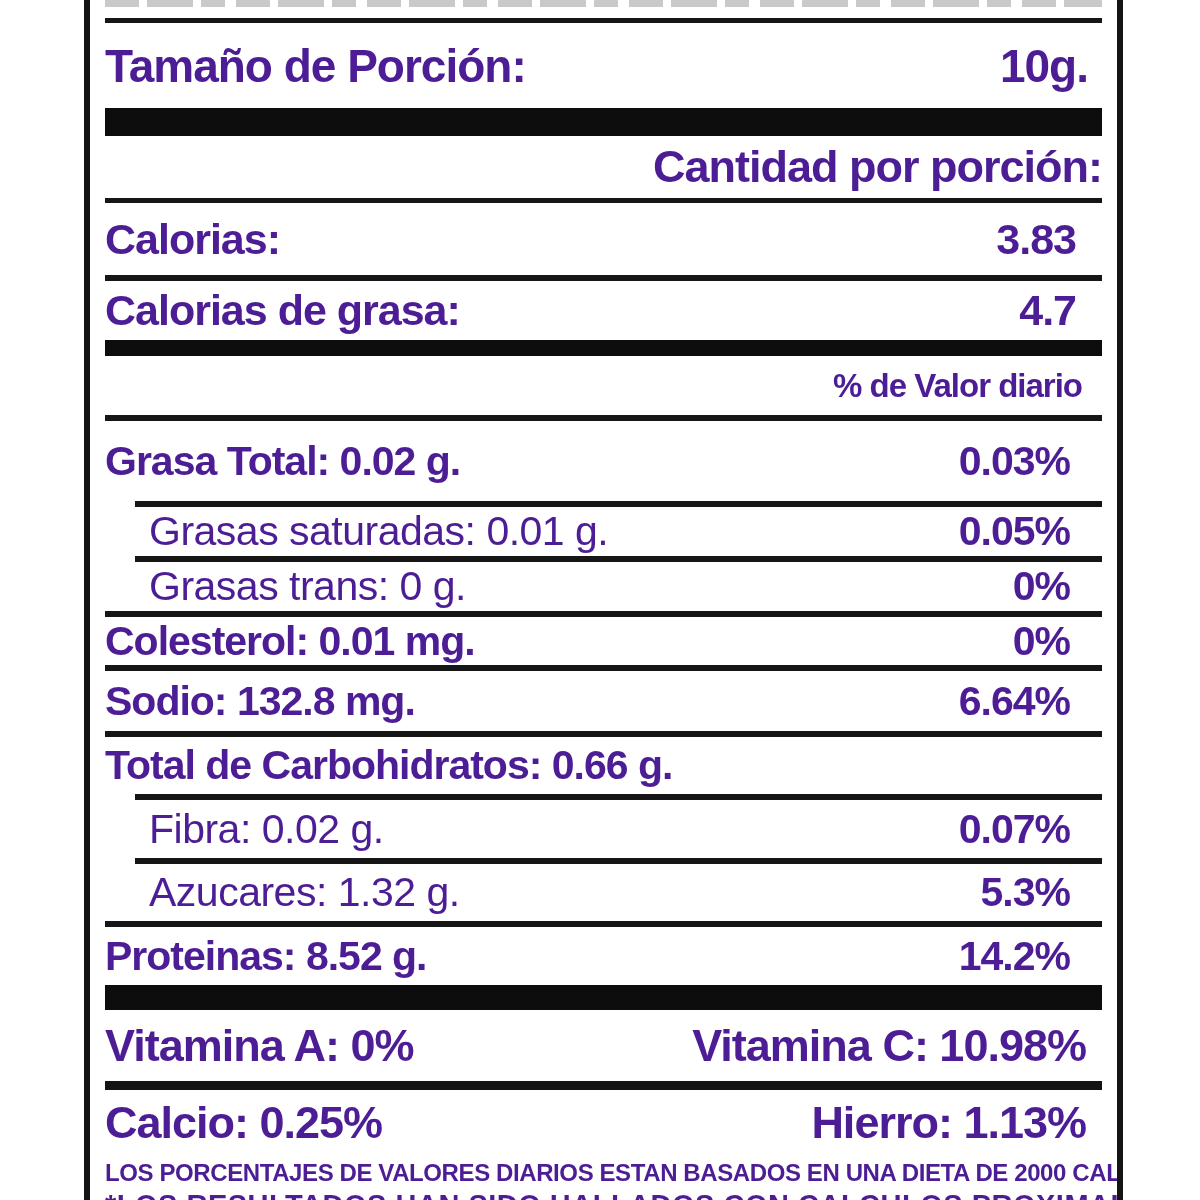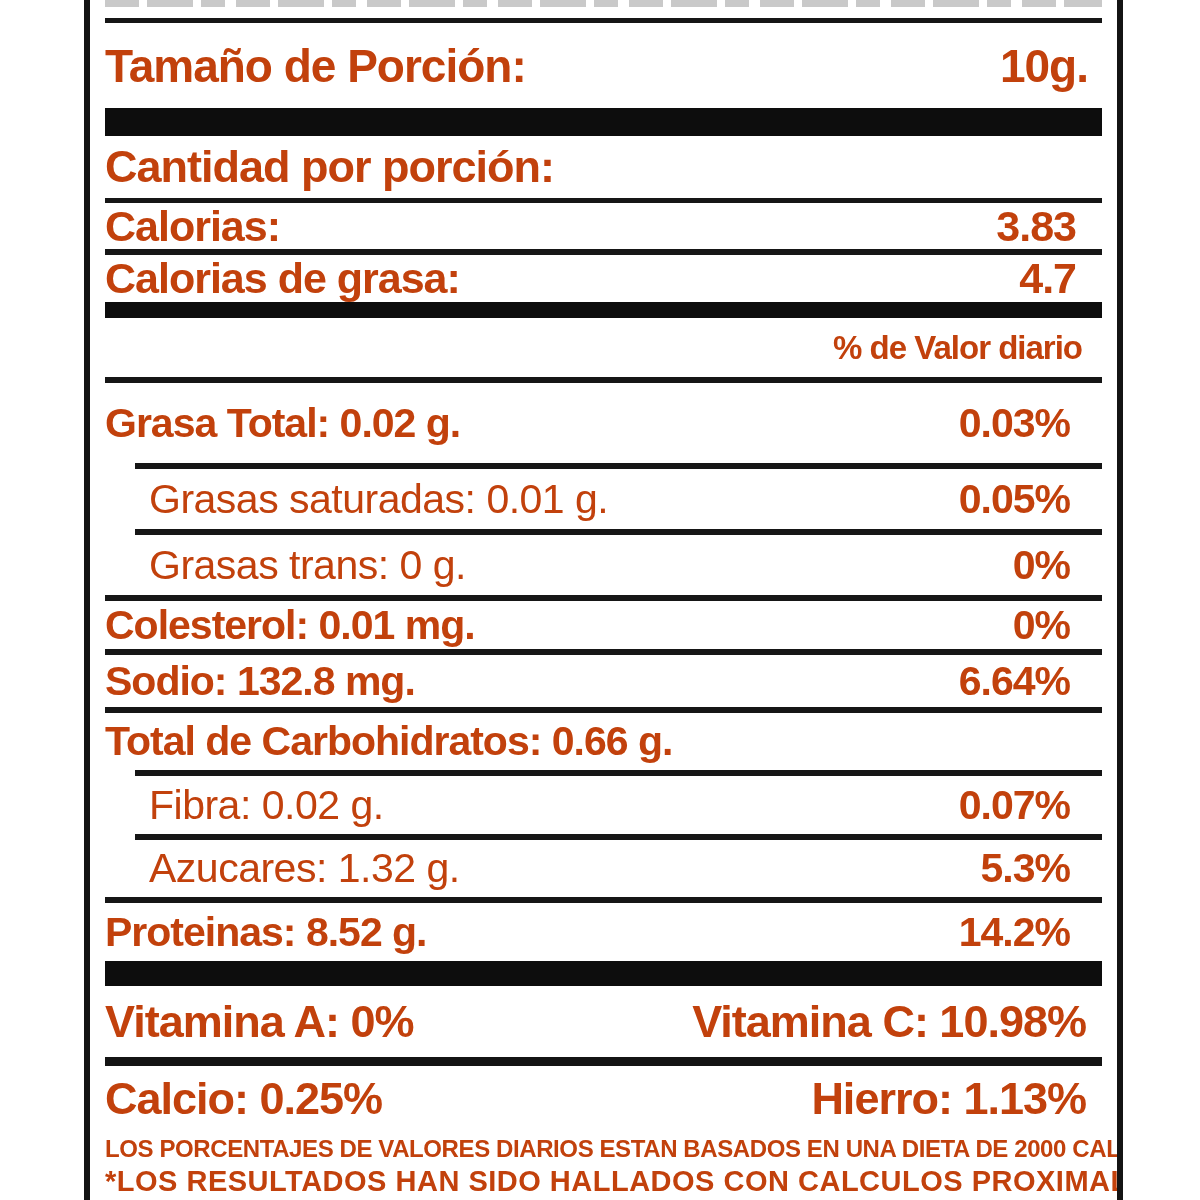--- a/index.html
+++ b/index.html
@@ -1,18 +1,18 @@
 <!DOCTYPE html>
 <html><head>
 <meta charset="utf-8">
 <style>
   html,body{margin:0;padding:0;background:#ffffff;}
   .page{
     position:relative;width:1200px;height:1200px;background:#ffffff;
-    overflow:hidden;font-family:"Liberation Sans",sans-serif;color:#c2410c;
+    overflow:hidden;font-family:"Liberation Sans",sans-serif;color:#4c1d95;
   }
   .nfl{
     position:absolute;left:84px;top:0;width:1039px;height:1200px;
     box-sizing:border-box;border-left:6px solid #141414;border-right:6px solid #141414;
     padding:0 15px;background:#ffffff;overflow:hidden;
   }
   
   .clip-top{
     height:7px;margin-top:0;
     background:repeating-linear-gradient(90deg,
@@ -26,30 +26,30 @@
   .hr9{background:#141414;height:9px;}
   .hr.ind,.hr6.ind{margin-left:30px;}
   .bar{background:#0d0d0d;}
   .bar-serving{height:28px;}
   .bar-mid{height:16px;}
   .bar-big{height:25px;}
   .r{display:flex;justify-content:space-between;align-items:center;}
   .b{font-weight:bold;letter-spacing:-1px;}
   .serving{height:85px;font-size:46px;}
   .serving .val{padding-right:14px;}
-  .hdr-row{height:62px;font-size:45px;}
-  .cal-row1{height:46px;font-size:43px;}
-  .cal-row2{height:47px;font-size:43px;}
+  .hdr-row{height:62px;font-size:45px;justify-content:flex-end;}
+  .cal-row1{height:72px;font-size:43px;}
+  .cal-row2{height:59px;font-size:43px;}
   .cal-row1 .val,.cal-row2 .val{padding-right:26px;margin-left:40px;}
   .dv-hdr{height:59px;font-size:33px;display:flex;align-items:center;justify-content:flex-end;padding-right:20px;}
   .nrow{font-size:41px;}
   .nrow .name{font-weight:bold;letter-spacing:-1px;}
   .nrow.sub .name{font-weight:normal;letter-spacing:-0.5px;padding-left:44px;}
   .nrow .dv{font-weight:bold;letter-spacing:-1px;padding-right:32px;}
-  .h68{height:80px;}.h60{height:60px;}.h48{height:48px;}.h52{height:52px;}
+  .h68{height:80px;}.h60{height:49px;}.h48{height:48px;}.h52{height:60px;}
   .h57{height:57px;}.h58{height:58px;}
   .vit1{height:71px;font-size:45px;}
   .vit2{height:65px;font-size:45px;align-items:center;}
   .vit1 .right,.vit2 .right{padding-right:16px;margin-left:15px;}
   .foot1{margin-top:4px;height:28px;font-size:24px;font-weight:bold;letter-spacing:-0.4px;white-space:nowrap;}
   .foot2{margin-top:2px;font-size:29px;font-weight:bold;letter-spacing:0.5px;white-space:nowrap;}
 </style>
 </head>
 <body>
 

